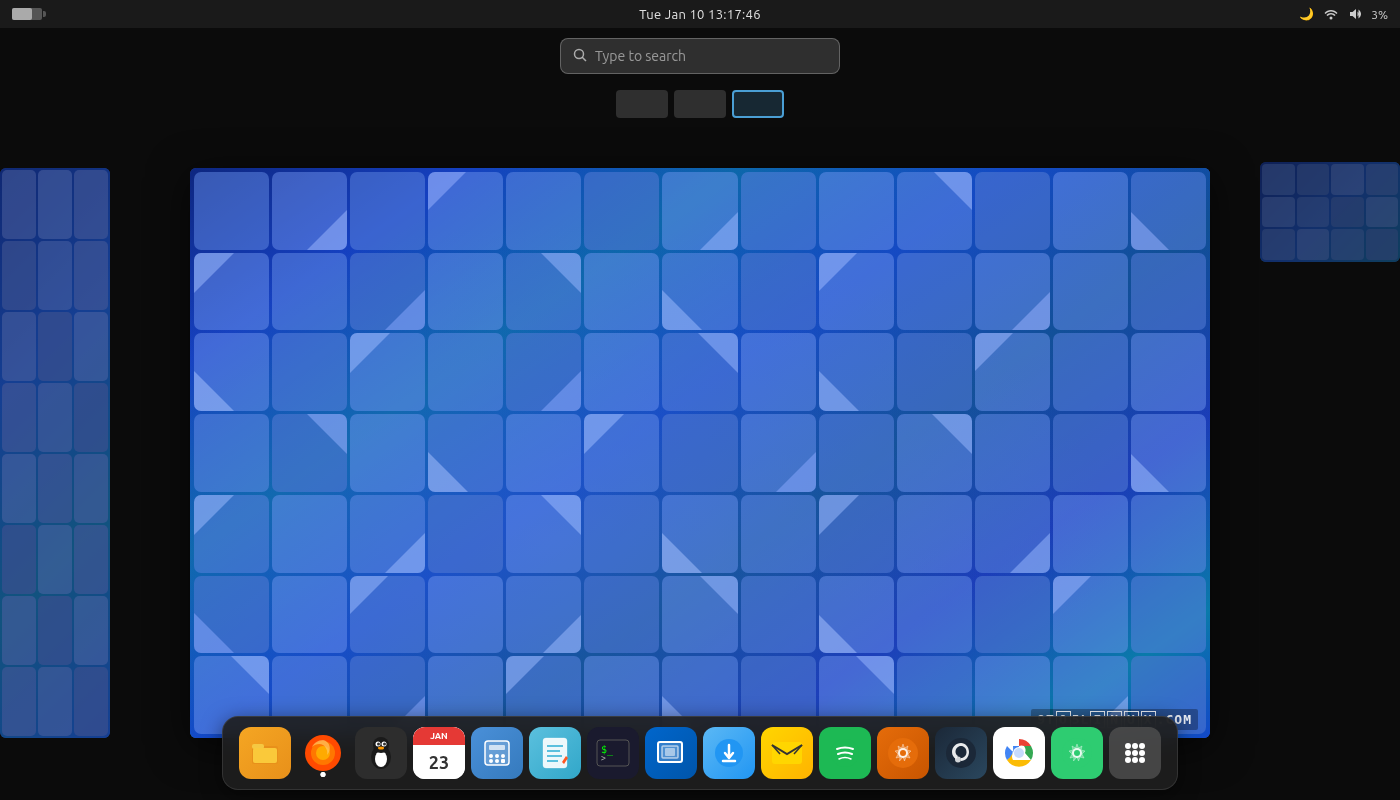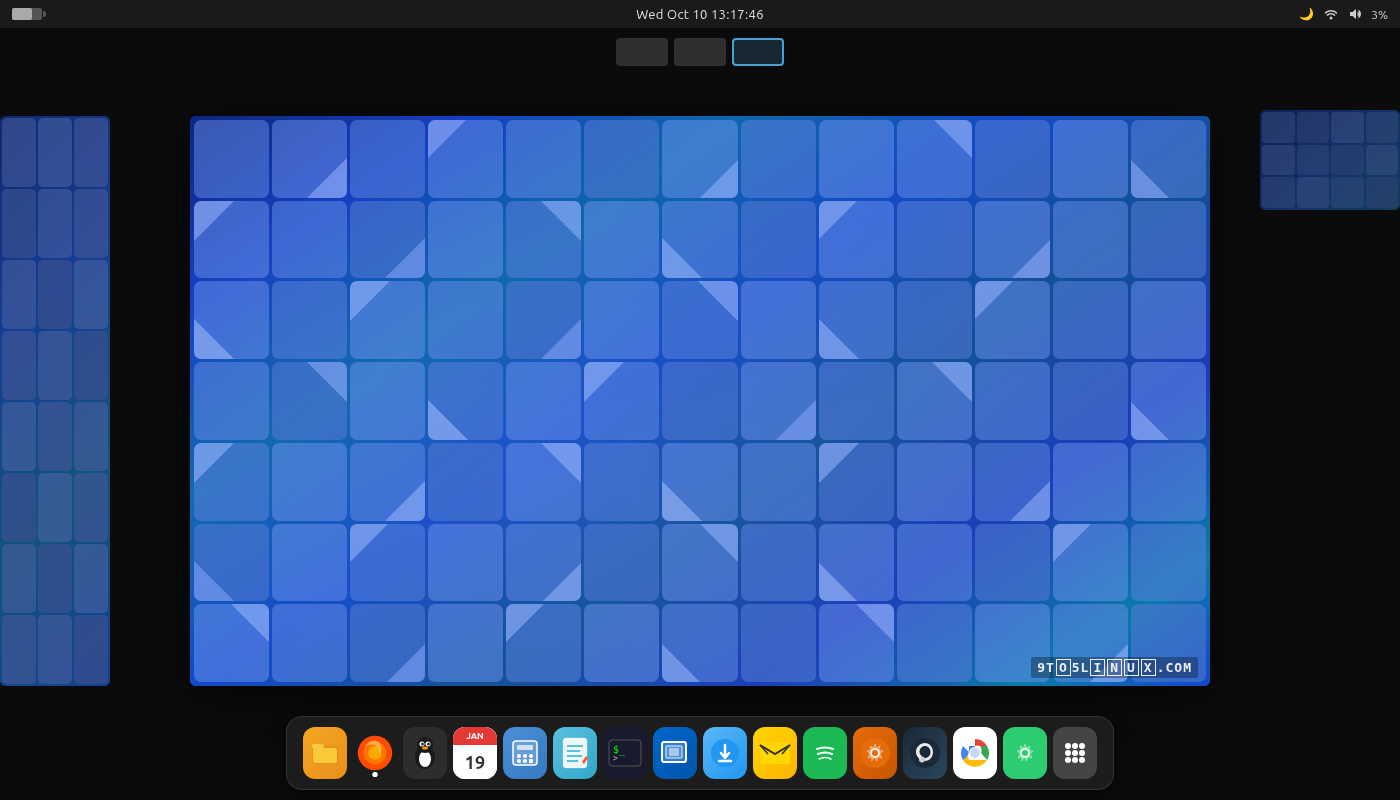--- a/index.html
+++ b/index.html
@@ -254,21 +254,21 @@
       padding: 10px 16px;
       display: flex;
       align-items: center;
       gap: 6px;
       box-shadow: 0 4px 20px rgba(0,0,0,0.5);
       backdrop-filter: blur(10px);
       border: 1px solid rgba(255,255,255,0.1);
     }
 
     .dock-item {
-      width: 44px;
+      width: 52px;
       height: 52px;
       border-radius: 12px;
       display: flex;
       align-items: center;
       justify-content: center;
       cursor: pointer;
       transition: transform 0.1s;
       position: relative;
       font-size: 28px;
     }
@@ -347,21 +347,21 @@
   </style>
 </head>
 <body>
 
 <div class="top-bar">
   <div class="top-bar-left">
     <div class="battery-bar">
       <div class="battery-fill"></div>
     </div>
   </div>
-  <div class="top-bar-center">Wed Oct 10  13:17:46</div>
+  <div class="top-bar-center">Tue Jan 10  13:17:46</div>
   <div class="top-bar-right">
 
     <span class="status-icon">🌙</span>
 
     <span class="status-icon">
       <svg width="14" height="12" viewBox="0 0 14 12" fill="#ccc">
         <path d="M7 3.5C9.2 3.5 11.1 4.5 12.4 6.1L13.5 5C11.9 3.2 9.6 2 7 2S2.1 3.2 0.5 5L1.6 6.1C2.9 4.5 4.8 3.5 7 3.5z"></path>
         <path d="M7 6.5C8.4 6.5 9.6 7.1 10.5 8L11.6 6.9C10.4 5.8 8.8 5 7 5S3.6 5.8 2.4 6.9L3.5 8C4.4 7.1 5.6 6.5 7 6.5z"></path>
         <circle cx="7" cy="10" r="1.5"></circle>
       </svg>
@@ -373,20 +373,31 @@
         <path d="M10.5 2.5C12 3.8 13 5.3 13 7S12 10.2 10.5 11.5"></path>
       </svg>
     </span>
 
     <span class="battery-text">3%</span>
   </div>
 </div>
 
 <div class="overview-area">
 
+  <div class="search-container">
+    <div class="search-bar">
+      <div class="search-icon-wrap">
+        <svg width="14" height="14" viewBox="0 0 14 14" fill="rgba(255,255,255,0.6)">
+          <circle cx="6" cy="6" r="4.5" stroke="rgba(255,255,255,0.6)" stroke-width="1.5" fill="none"></circle>
+          <line x1="9.5" y1="9.5" x2="13" y2="13" stroke="rgba(255,255,255,0.6)" stroke-width="1.5"></line>
+        </svg>
+      </div>
+      <span class="search-placeholder">Type to search</span>
+    </div>
+  </div>
 
   <div class="workspace-switcher">
     <div class="workspace-thumb"></div>
     <div class="workspace-thumb"></div>
     <div class="workspace-thumb active"></div>
   </div>
 
   <div class="windows-area">
 
     <div class="window-thumb-left">
@@ -677,21 +688,21 @@
       <circle cx="15.5" cy="9" r="1.5" fill="#333"></circle>
       <circle cx="21.5" cy="9" r="1.5" fill="#333"></circle>
 
       <ellipse cx="18" cy="13" rx="3" ry="1.5" fill="#ff9900"></ellipse>
     </svg>
   </div>
 
   <div class="dock-item" style="background:white;padding:0;">
     <div class="calendar-icon">
       <div class="calendar-icon-header">JAN</div>
-      <div class="calendar-icon-body">19</div>
+      <div class="calendar-icon-body">23</div>
     </div>
   </div>
 
   <div class="dock-item dock-calc">
     <svg width="30" height="30" viewBox="0 0 30 30" fill="white">
       <rect x="3" y="3" width="24" height="24" rx="3" fill="rgba(255,255,255,0.2)" stroke="white" stroke-width="1.5"></rect>
       <rect x="7" y="7" width="16" height="5" rx="1" fill="rgba(255,255,255,0.7)"></rect>
       <circle cx="9" cy="18" r="2" fill="white"></circle>
       <circle cx="15" cy="18" r="2" fill="white"></circle>
       <circle cx="21" cy="18" r="2" fill="white"></circle>

